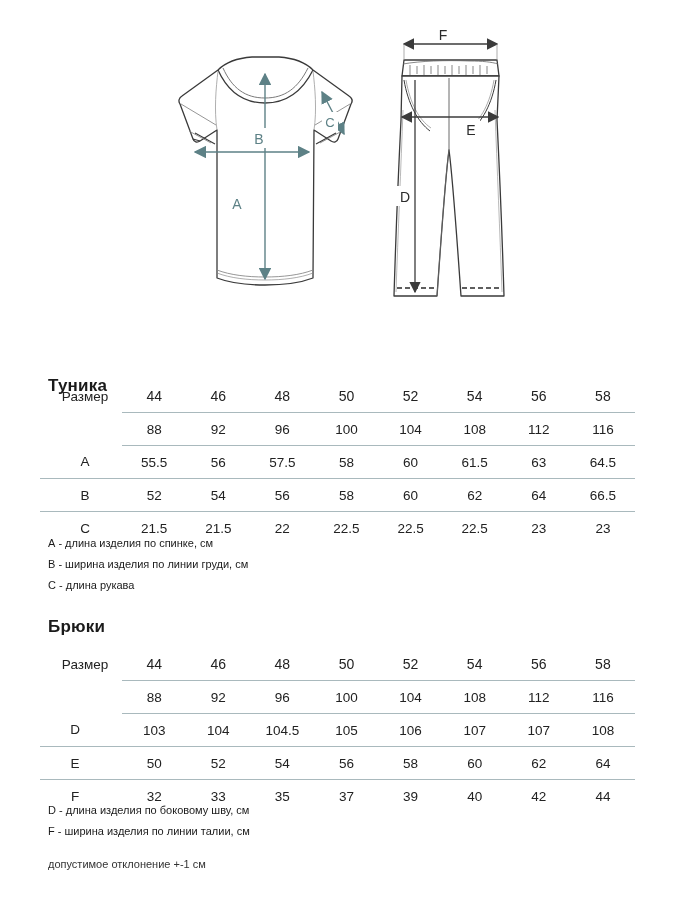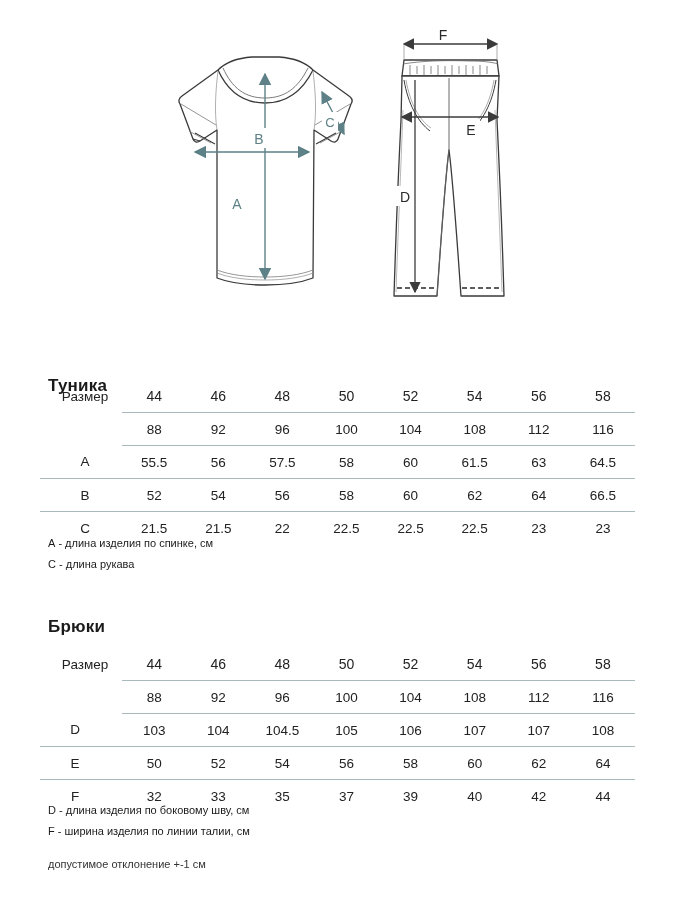--- a/index.html
+++ b/index.html
@@ -310,20 +310,21 @@
       <td>22.5</td>
       <td>22.5</td>
       <td>23</td>
       <td>23</td>
     </tr>
   </tbody>
 </table>
 
 <div class="legend" id="tunic-legend">
   <div>А - длина изделия по спинке, см</div>
+  <div>В - ширина изделия по линии груди, см</div>
   <div>С - длина рукава</div>
 </div>
 
 <div class="section-title" id="pants-title">Брюки</div>
 
 <table class="size-table" id="pants-table">
   <colgroup>
     <col class="col-label">
       <col class="col-size">
       <col class="col-size">

